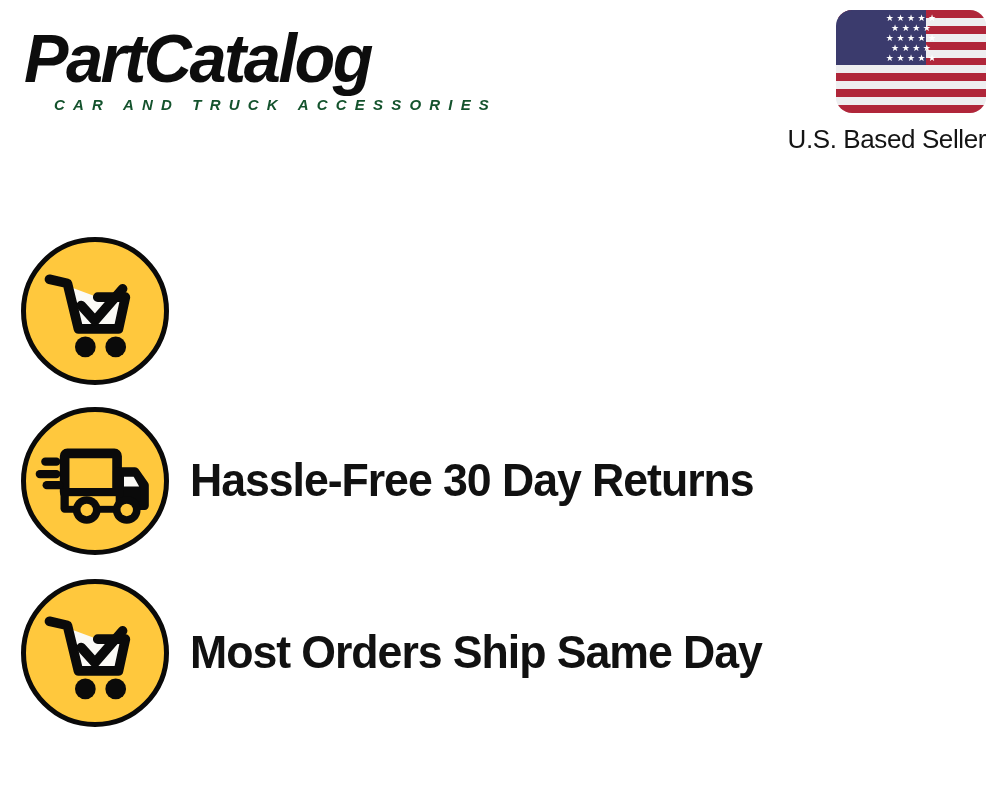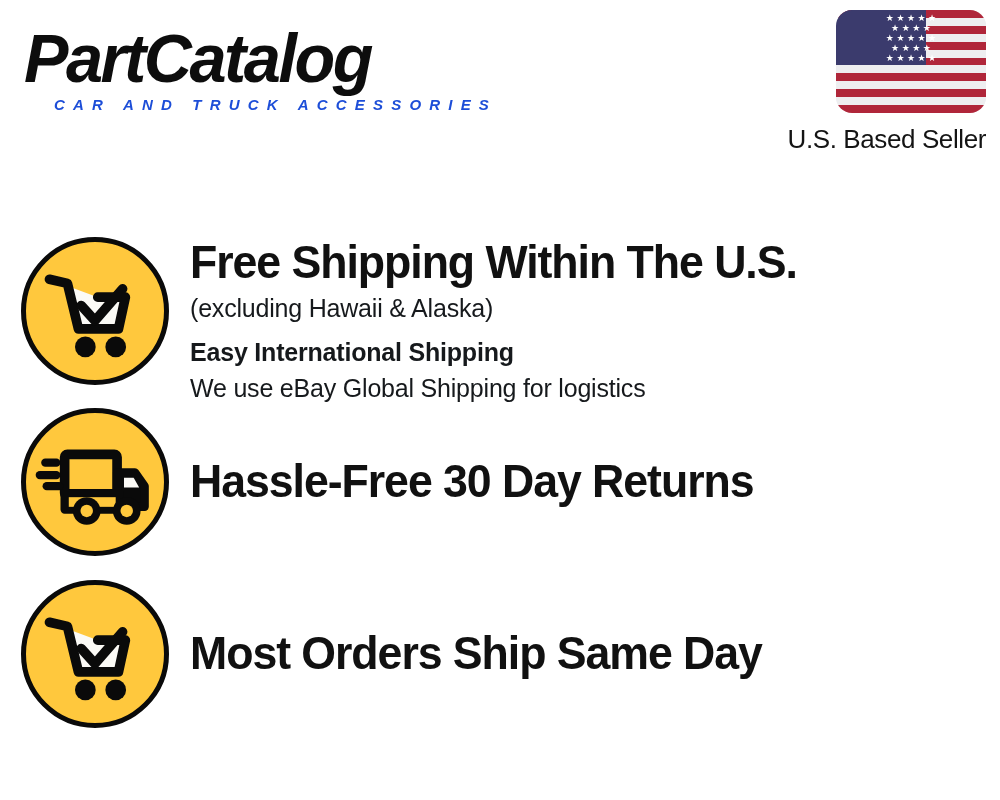--- a/index.html
+++ b/index.html
@@ -52,21 +52,21 @@
 
   .brand-tagline {
     position: absolute;
     left: 30px;
     top: 74px;
     font-family: "Liberation Sans", sans-serif;
     font-weight: 700;
     font-style: italic;
     font-size: 15px;
     letter-spacing: 8.2px;
-    color: #1d4ed8;
+    color: #14532d;
     white-space: nowrap;
   }
 
   
   .seller-badge {
     position: absolute;
     right: 14px;
     top: 10px;
     width: 270px;
     text-align: right;
@@ -259,26 +259,20 @@
       <div class="feature-icon-wrap">
         <span class="icon-circle">
           <svg viewBox="0 0 100 100">
             <path d="M52 40 L72 40 L67 63 L38 63 L30 30 L17 27" fill="#fbfaf6" stroke="#0a0a0a" stroke-width="7" stroke-linecap="round" stroke-linejoin="round"></path>
             <path d="M40 46 L50 57 L70 34" fill="none" stroke="#0a0a0a" stroke-width="7" stroke-linecap="round" stroke-linejoin="round"></path>
             <circle cx="43" cy="76" r="7.5" fill="#0a0a0a"></circle>
             <circle cx="65" cy="76" r="7.5" fill="#0a0a0a"></circle>
           </svg>
         </span>
       </div>
-      <div class="feature-text">
-        <div class="feature-headline">Free Shipping Within The U.S.</div>
-        <div class="feature-sub tight">(excluding Hawaii &amp; Alaska)</div>
-        <div class="feature-sub strong">Easy International Shipping</div>
-        <div class="feature-sub tight">We use eBay Global Shipping for logistics</div>
-      </div>
     </div>
 
     <div class="feature-row row-returns">
       <div class="feature-icon-wrap">
         <span class="icon-circle">
           <svg viewBox="0 0 100 100">
             <rect x="28" y="30" width="38" height="30" rx="2" fill="none" stroke="#0a0a0a" stroke-width="7"></rect>
             <path d="M66 43 L79 43 L86 53 L86 68 L66 68 Z" fill="#0a0a0a" stroke="#0a0a0a" stroke-width="6" stroke-linejoin="round"></path>
             <path d="M71 47 L78 47 L82 54 L71 54 Z" fill="#fbfaf6"></path>
             <rect x="28" y="58" width="40" height="12" fill="#0a0a0a" stroke="#0a0a0a" stroke-width="6" stroke-linejoin="round"></rect>

